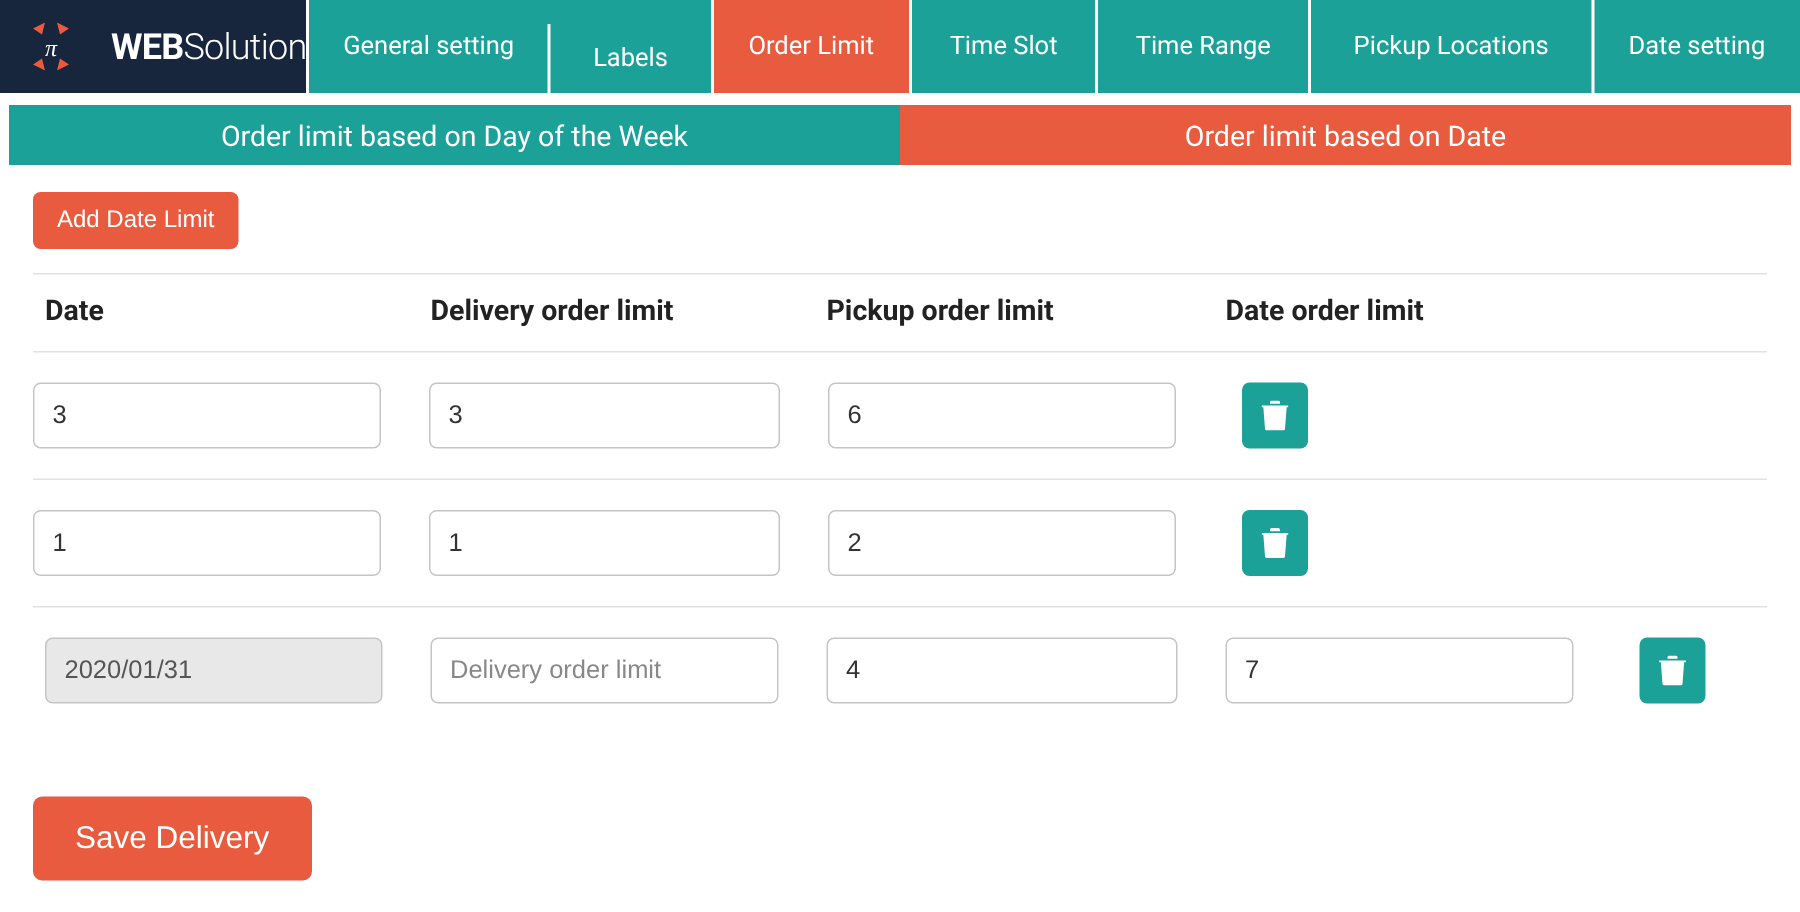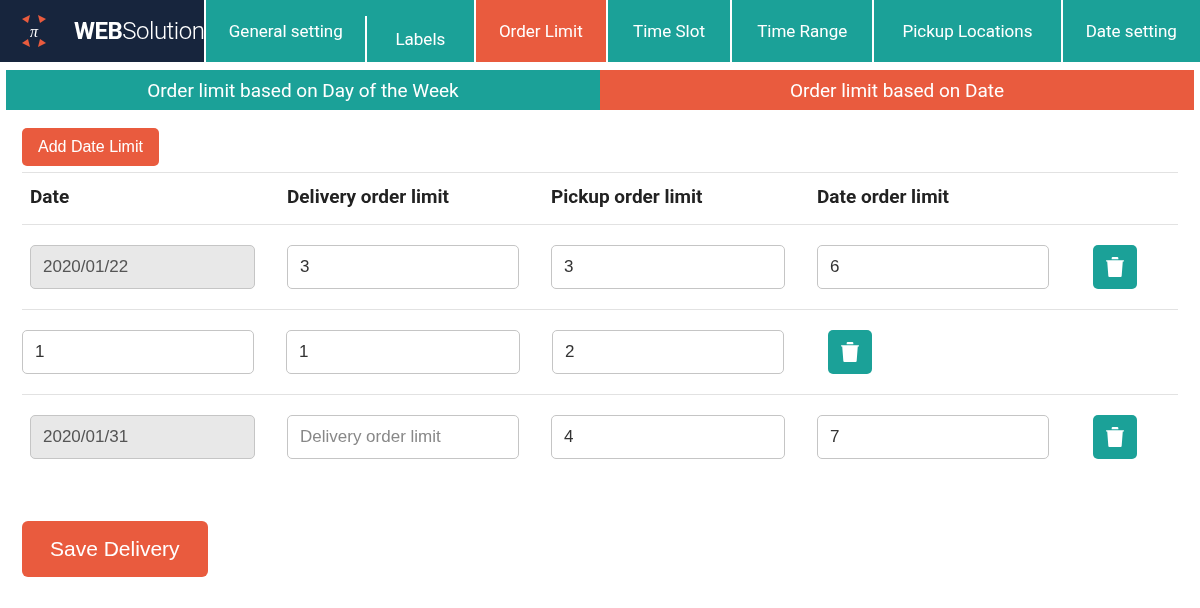--- a/index.html
+++ b/index.html
@@ -95,21 +95,21 @@
     }
 
     .add-btn {
       background: #e95b3e;
       color: #fff;
       border: none;
       border-radius: 5px;
       padding: 10px 16px;
       font-size: 16px;
       cursor: pointer;
-      margin-bottom: 6px;
+      margin-bottom: 16px;
     }
 
     .table-header {
       display: flex;
       padding: 12px 0 16px 0;
       border-top: 1px solid #e2e2e2;
       border-bottom: 1px solid #e2e2e2;
     }
     .col {
       font-weight: 700;
@@ -227,21 +227,20 @@
 
   <div class="table-header">
     <div class="col col-date">Date</div>
     <div class="col col-delivery">Delivery order limit</div>
     <div class="col col-pickup">Pickup order limit</div>
     <div class="col col-dateorder">Date order limit</div>
     <div class="col col-action"></div>
   </div>
 
   <div class="table-row">
-    <div class="cell cell-date"><input class="input-date" readonly="" value="2020/01/22" style=""></div>
     <div class="cell cell-delivery"><input class="input-text" value="3" style=""></div>
     <div class="cell cell-pickup"><input class="input-text" value="3" style=""></div>
     <div class="cell cell-dateorder"><input class="input-text" value="6" style=""></div>
     <div class="cell cell-action">
       <button class="delete-btn">
         <svg viewBox="0 0 16 18">
             <path d="M1 4h14l-1 13a1 1 0 0 1-1 1H3a1 1 0 0 1-1-1L1 4zm4-3a1 1 0 0 1 1-1h4a1 1 0 0 1 1 1v1H5V1zM0 3h16v1H0V3z"></path>
           </svg>
       </button>
     </div>

